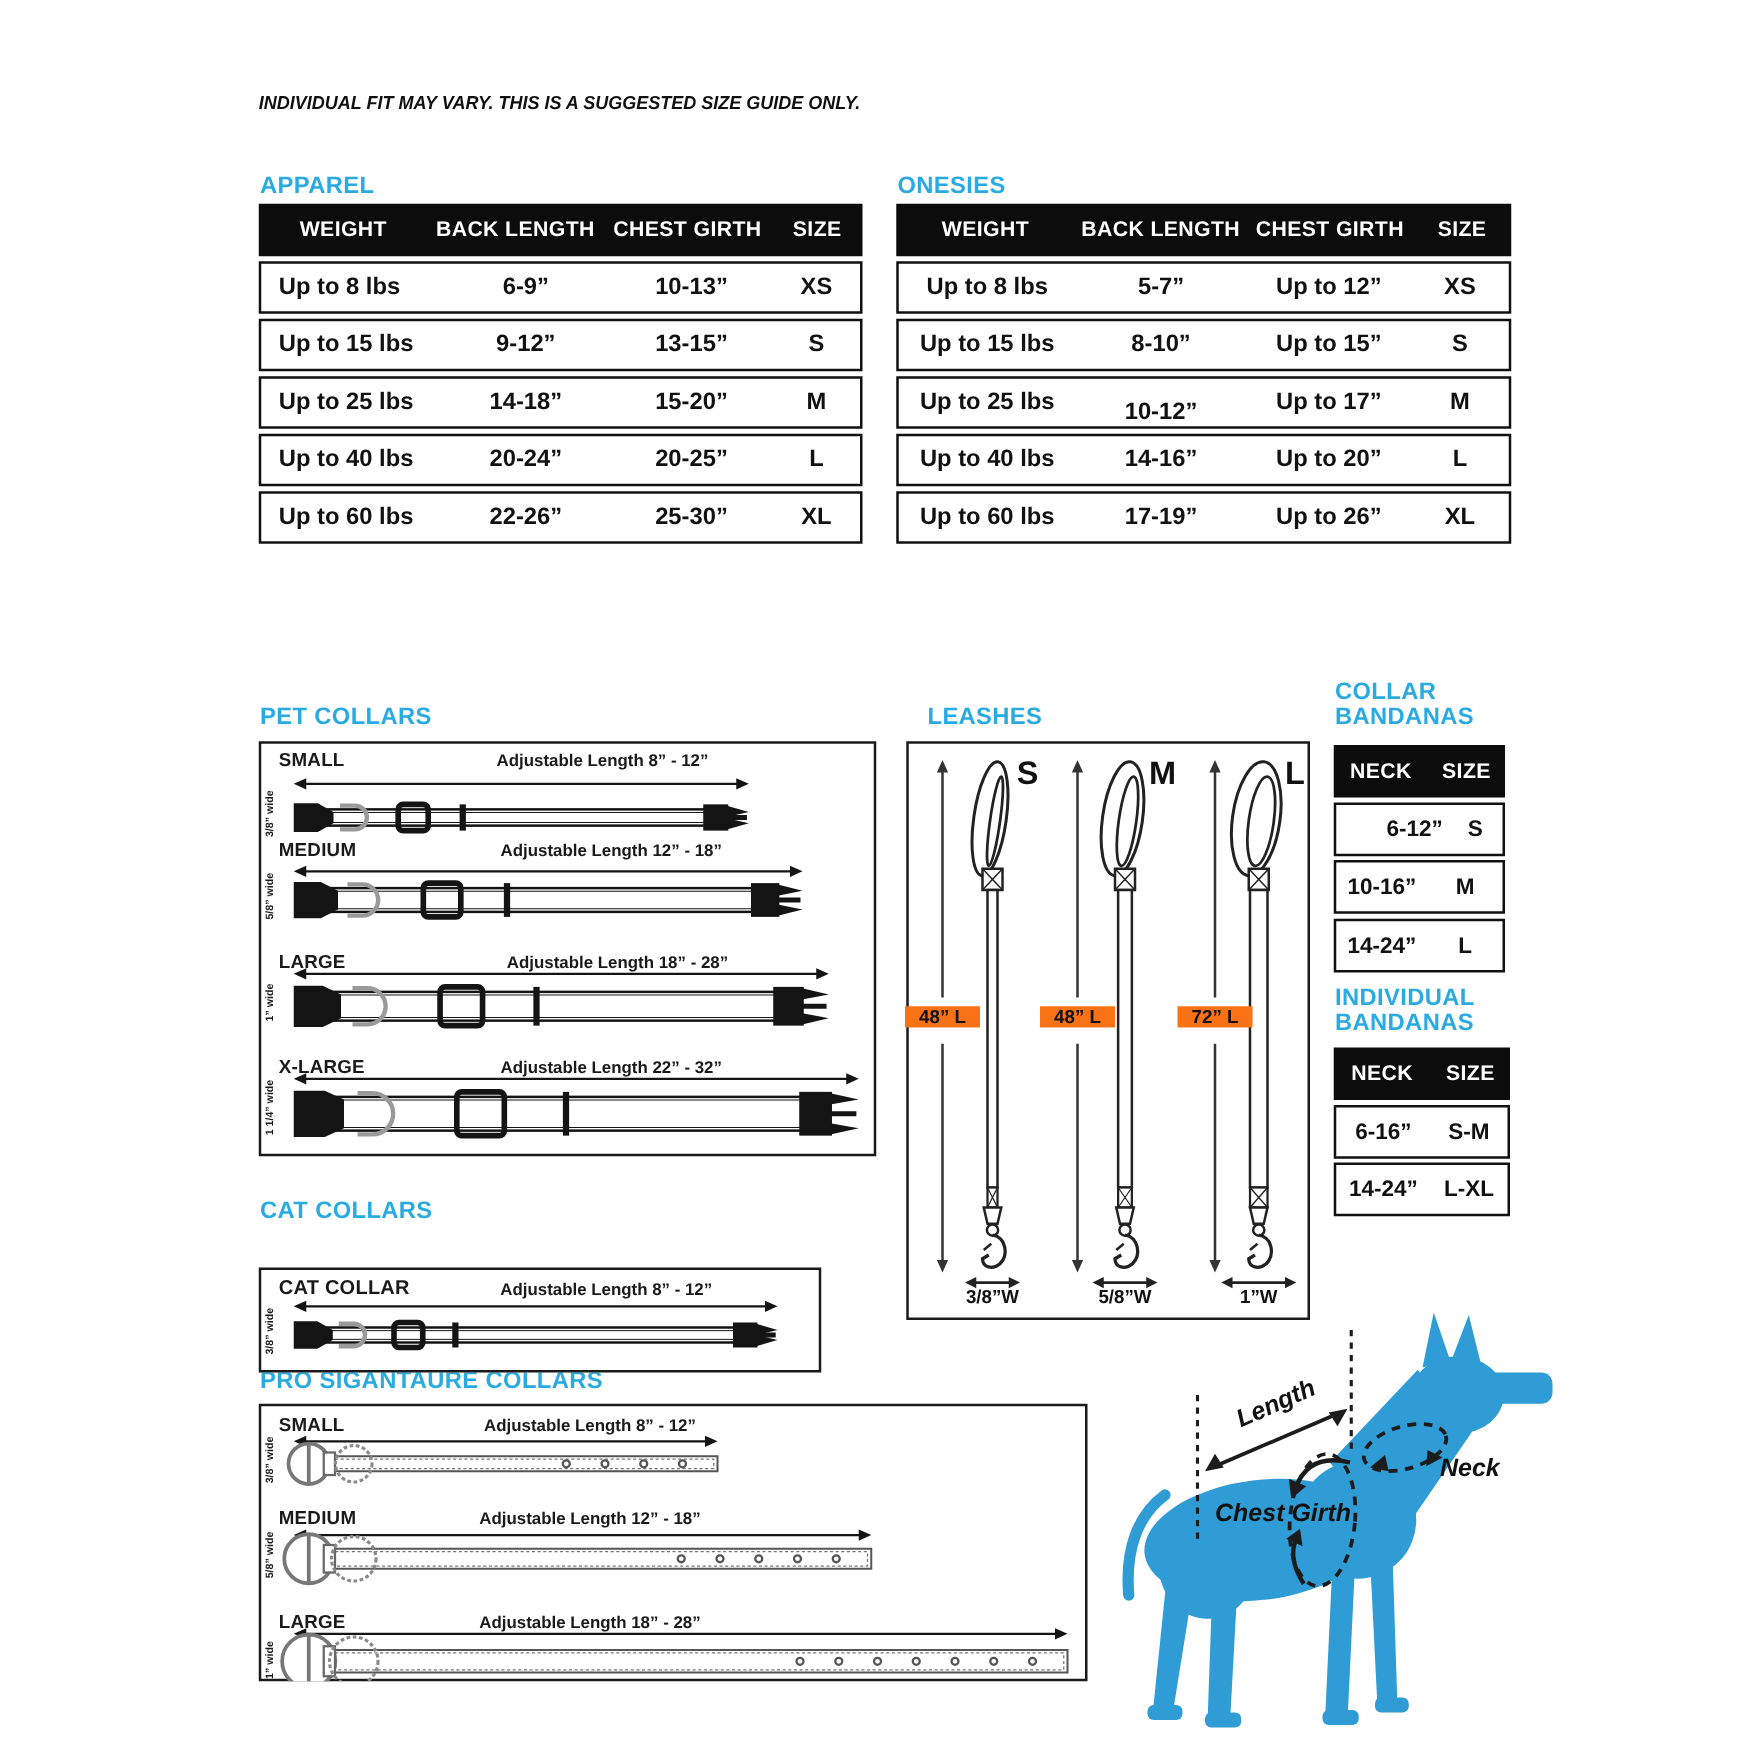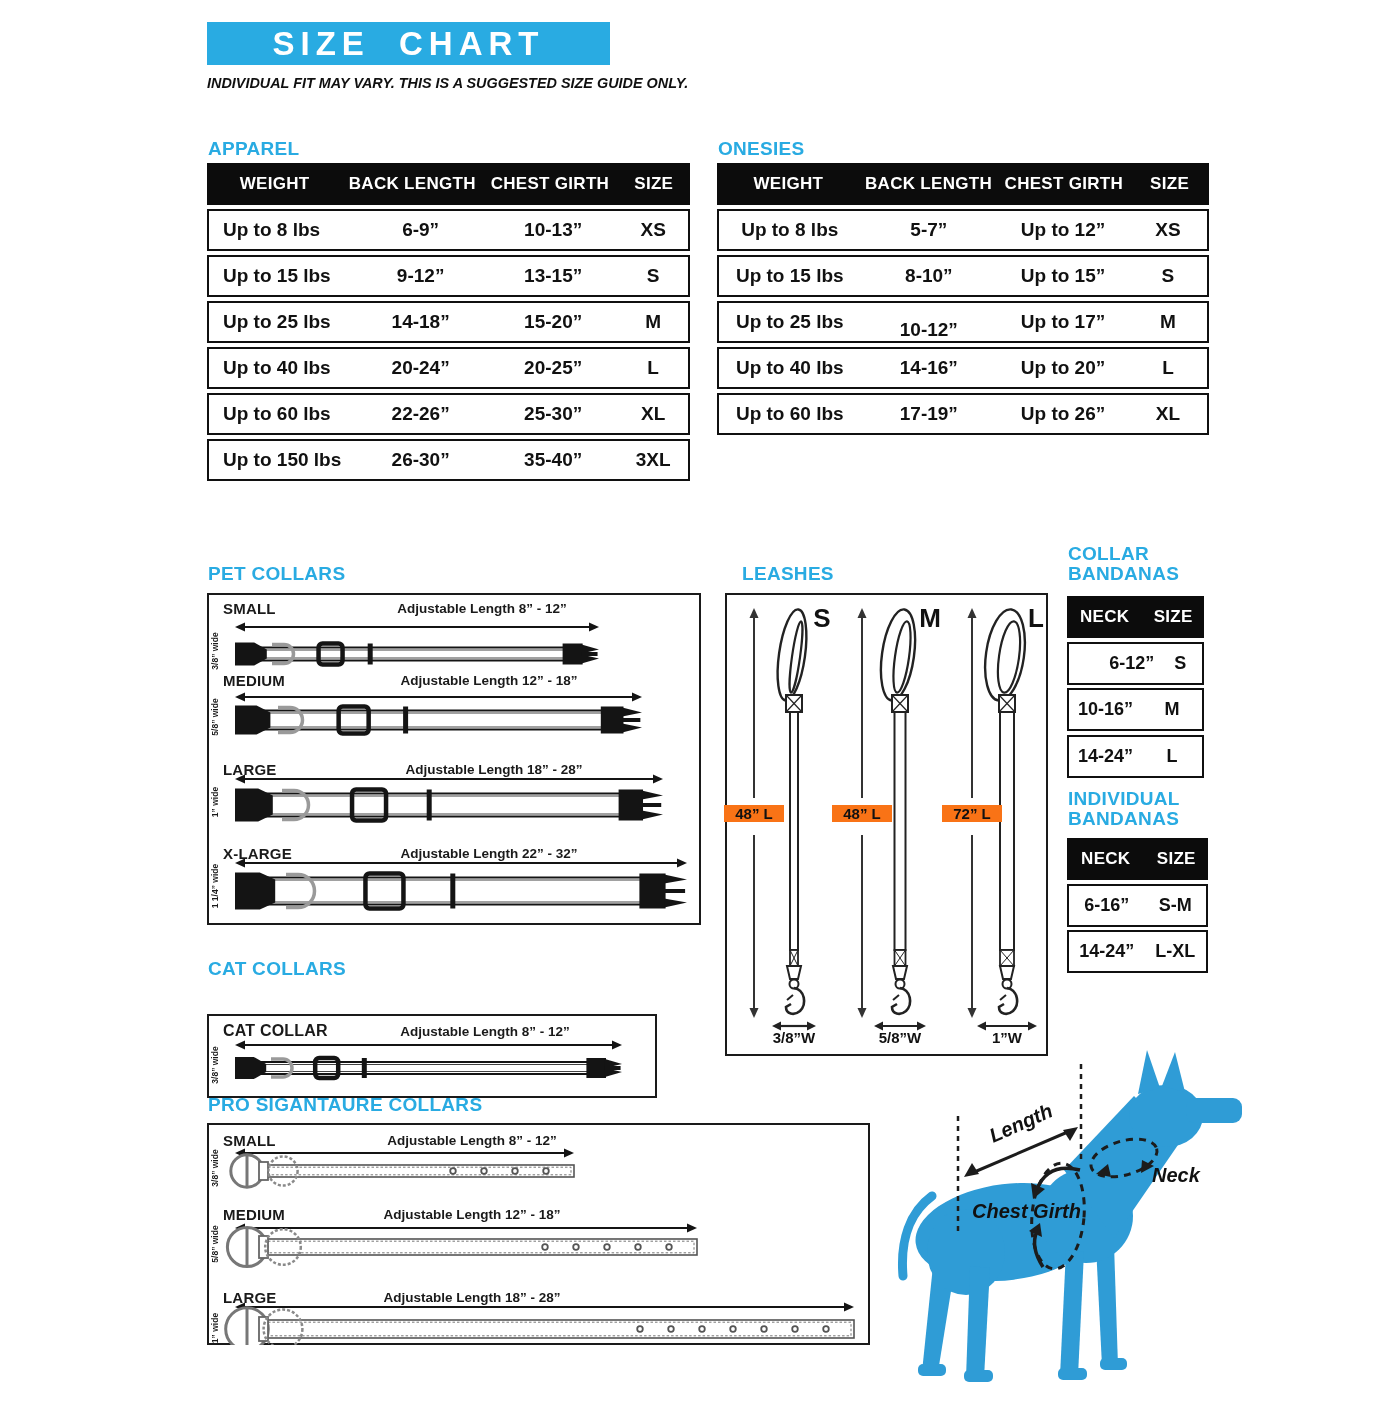--- a/index.html
+++ b/index.html
@@ -38,23 +38,20 @@
   .leash-len{position:absolute;width:60px;text-align:center;font-size:15px;font-weight:600;top:210px;background:#f97316;}
   .leash-w{position:absolute;width:70px;text-align:center;font-size:15px;font-weight:600;top:434px;}
   
   .dog-label{position:absolute;font-size:20px;font-weight:700;font-style:italic;color:#111;}
 </style>
 </head>
 <body>
 
 <div class="canvas">
 
-  <div class="title-bar">
-    <span>SIZE CHART</span>
-  </div>
   <div class="subtitle">INDIVIDUAL FIT MAY VARY.  THIS IS A SUGGESTED SIZE GUIDE ONLY.</div>
 
   <div class="sec-h" style="left:208px;top:139px;">APPAREL</div>
   <div class="sec-h" style="left:718px;top:139px;">ONESIES</div>
   <div class="sec-h" style="left:208px;top:564px;">PET COLLARS</div>
   <div class="sec-h" style="left:742px;top:564px;">LEASHES</div>
   <div class="sec-h" style="left:1068px;top:544px;">
     <div>COLLAR</div>
     <div>BANDANAS</div>
   </div>
@@ -94,26 +91,20 @@
         <span style="width: 28%; text-align: left; padding-left: 14px;">Up to 40 lbs</span>
         <span style="width: 29%; text-align: center;">20-24”</span>
         <span style="width: 28%; text-align: center;">20-25”</span>
         <span style="width: 15%; text-align: center;">L</span>
       </div>
       <div class="t-row">
         <span style="width: 28%; text-align: left; padding-left: 14px;">Up to 60 lbs</span>
         <span style="width: 29%; text-align: center;">22-26”</span>
         <span style="width: 28%; text-align: center;">25-30”</span>
         <span style="width: 15%; text-align: center;">XL</span>
-      </div>
-      <div class="t-row">
-        <span style="width: 28%; text-align: left; padding-left: 14px;">Up to 150 lbs</span>
-        <span style="width: 29%; text-align: center;">26-30”</span>
-        <span style="width: 28%; text-align: center;">35-40”</span>
-        <span style="width: 15%; text-align: center;">3XL</span>
       </div>
     </div>
 
   <div class="size-table" style="left:717px;top:163px;width:492px;">
       <div class="t-head">
         <span style="width: 29%;">WEIGHT</span>
         <span style="width: 28%;">BACK LENGTH</span>
         <span style="width: 27%;">CHEST GIRTH</span>
         <span style="width: 16%;">SIZE</span>
       </div>

